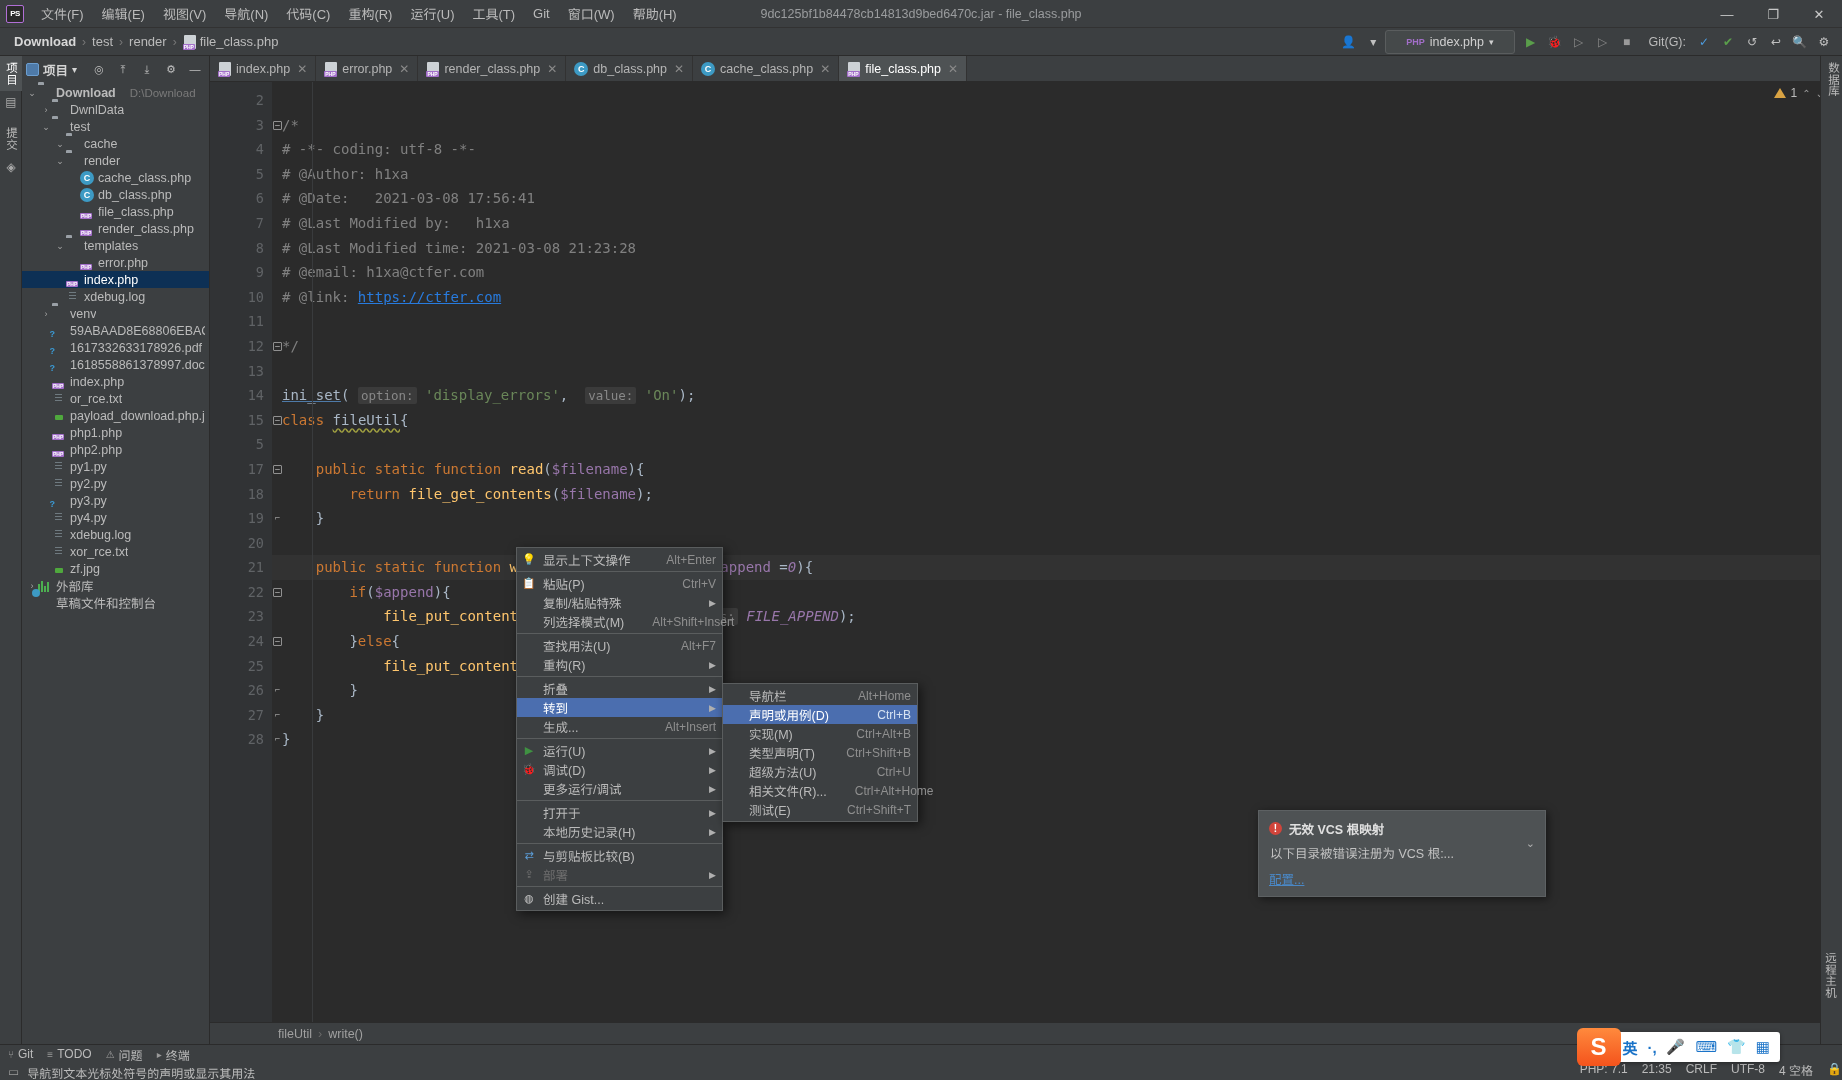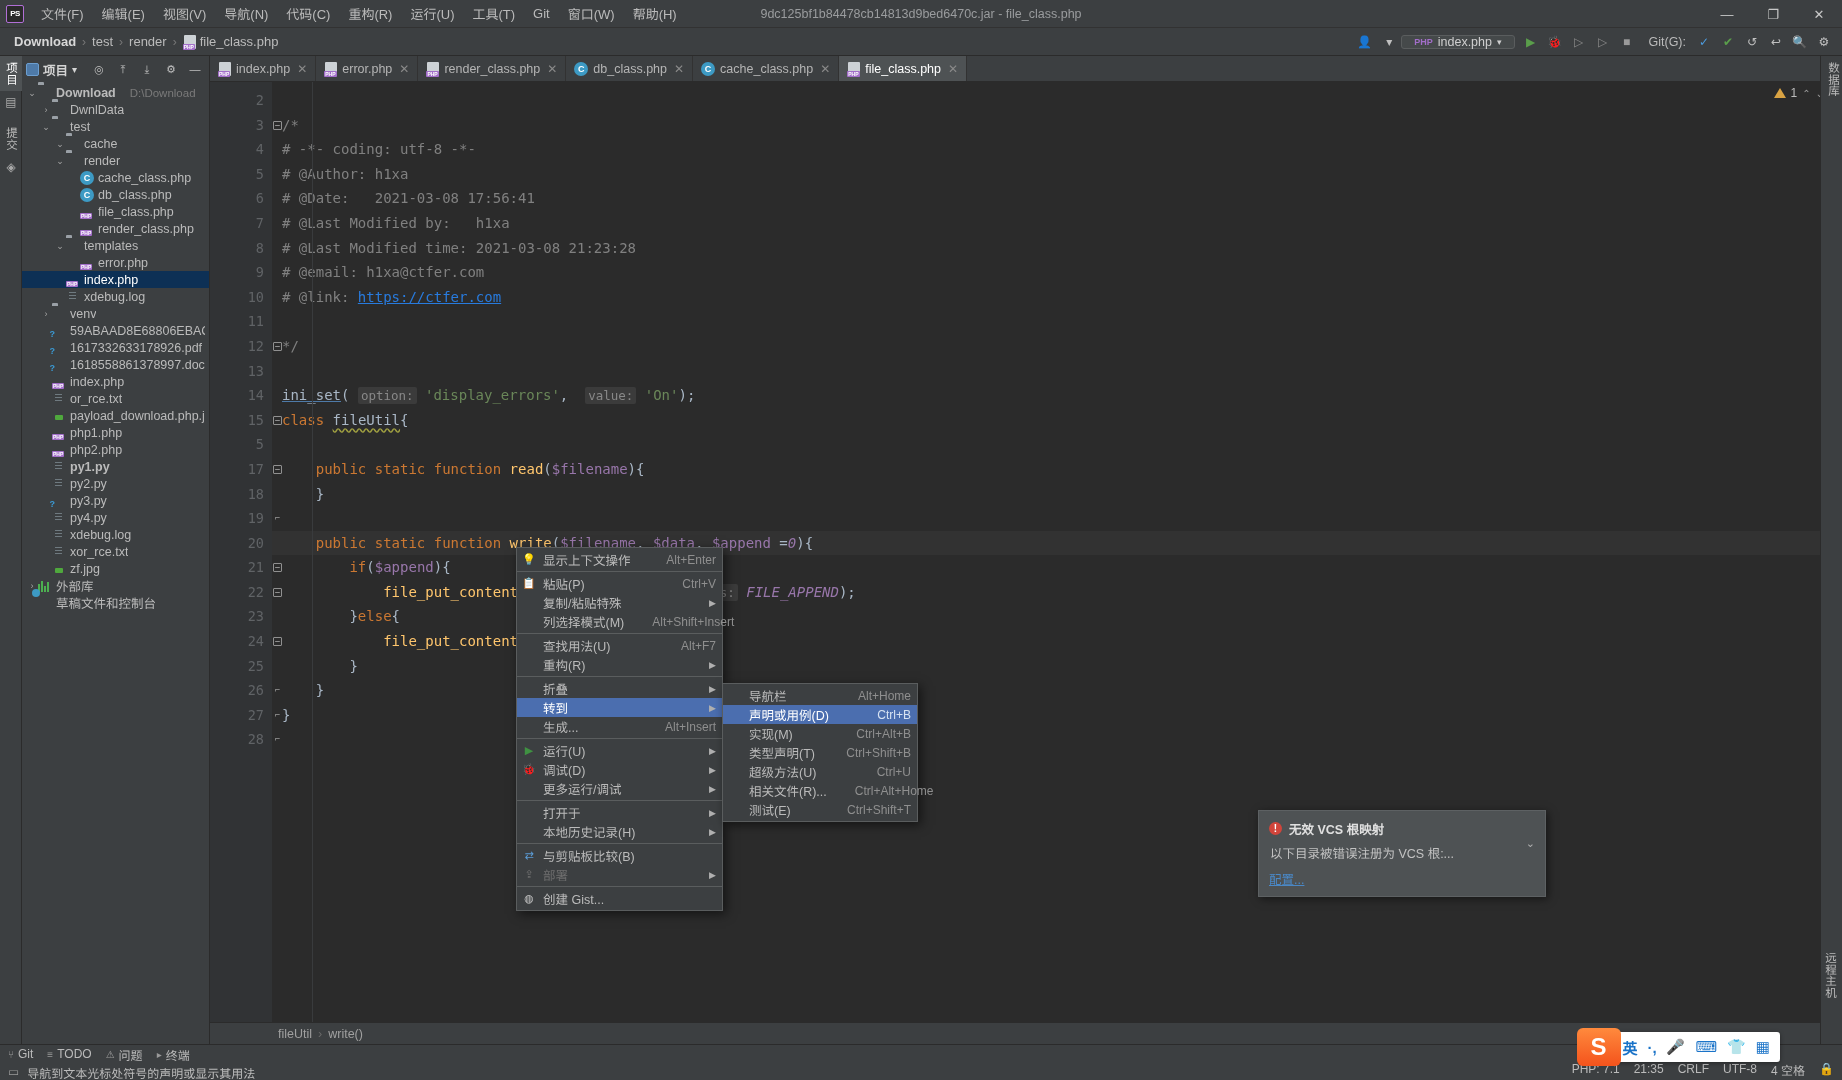--- a/index.html
+++ b/index.html
@@ -62,21 +62,21 @@
     position:absolute; right:0; top:0; height:28px;
     display:flex; align-items:center; gap:0px; padding-right:6px;
   }
   .tbtn{
     height:24px; min-width:24px; padding:0 4px;
     display:flex; align-items:center; justify-content:center;
     color:#c0c0c0; font-size:12px; cursor:default; border-radius:3px;
   }
   .runcfg{
     display:flex; align-items:center; gap:5px;
-    height:14px; padding:0 12px; margin-right:4px;
+    height:24px; padding:0 20px; margin-right:4px;
     background:#45494a; border:1px solid #5a5d5e; border-radius:3px;
     font-size:12.5px; color:#cfcfcf; white-space:nowrap;
   }
   .gitlbl{ font-size:12.5px; color:#bbbbbb; padding:0 6px 0 10px; }
 
   
   .rail{
     position:absolute; left:0; top:56px; width:22px; bottom:36px;
     background:#3c3f41; border-right:1px solid #2b2b2b;
   }
@@ -309,21 +309,21 @@
   .sb-row1{
     height:18px; display:flex; align-items:center; gap:14px; padding-left:8px;
     font-size:12px; color:#bbbbbb;
   }
   .sb-item{ display:flex; align-items:center; gap:4px; cursor:default; }
   .sb-row2{
     height:18px; display:flex; align-items:center; padding-left:8px;
     font-size:12px; color:#bbbbbb;
   }
   .sb-right{
-    position:absolute; right:8px; bottom:0; height:22px;
+    position:absolute; right:0; bottom:0; height:22px;
     display:flex; align-items:center; gap:14px; font-size:12px; color:#bbbbbb;
   }
 
   
   .ime{
     position:absolute; right:62px; bottom:18px; height:30px;
     background:#ffffff; border-radius:3px; display:flex; align-items:center;
     gap:10px; padding:0 10px 0 42px; box-shadow:0 1px 4px rgba(0,0,0,.4); z-index:70;
   }
   .ime-logo{
@@ -543,21 +543,21 @@
         <div class="trow" style="padding-left: 18px;">
           <span class="twist"></span>
           <span class="ticon"><span class="ic-php"></span></span>
           <span class="tlabel">php1.php</span>
         </div>
         <div class="trow" style="padding-left: 18px;">
           <span class="twist"></span>
           <span class="ticon"><span class="ic-php"></span></span>
           <span class="tlabel">php2.php</span>
         </div>
-        <div class="trow" style="padding-left: 18px; font-weight: bold;">
+        <div class="trow" style="padding-left: 18px;">
           <span class="twist"></span>
           <span class="ticon"><span class="ic-file"></span></span>
           <span class="tlabel">py1.py</span>
         </div>
         <div class="trow" style="padding-left: 18px;">
           <span class="twist"></span>
           <span class="ticon"><span class="ic-file"></span></span>
           <span class="tlabel">py2.py</span>
         </div>
         <div class="trow" style="padding-left: 18px;">
@@ -680,20 +680,21 @@
           <div class="cline"><span class="cmt"># @Last Modified time: 2021-03-08 21:23:28</span></div>
           <div class="cline"><span class="cmt"># @email: h1xa@ctfer.com</span></div>
           <div class="cline"><span class="cmt"># @link: </span><span class="lnk">https://ctfer.com</span></div>
           <div class="cline">&nbsp;</div>
           <div class="cline"><span class="cmt">*/</span></div>
           <div class="cline">&nbsp;</div>
           <div class="cline"><span class="ul-ident">ini_set</span>( <span class="hint">option:</span> <span class="str">'display_errors'</span>,  <span class="hint">value:</span> <span class="str">'On'</span>);</div>
           <div class="cline"><span class="kw">class</span> <span class="wavy">fileUtil</span>{</div>
           <div class="cline">&nbsp;</div>
           <div class="cline">    <span class="kw">public static function</span> <span class="fn">read</span>(<span class="var">$filename</span>){</div>
+          <div class="cline">        <span class="kw">return</span> <span class="fn">file_get_contents</span>(<span class="var">$filename</span>);</div>
           <div class="cline">    }</div>
           <div class="cline">&nbsp;</div>
           <div class="cline current">    <span class="kw">public static function</span> <span class="fn">write</span>(<span class="var">$filename</span>, <span class="var">$data</span>, <span class="var">$append</span> =<span class="const">0</span>){</div>
           <div class="cline">        <span class="kw">if</span>(<span class="var">$append</span>){</div>
           <div class="cline">            <span class="fn">file_put_contents</span>(<span class="var">$filename</span>, <span class="var">$data</span>, <span class="hint">flags:</span> <span class="const">FILE_APPEND</span>);</div>
           <div class="cline">        }<span class="kw">else</span>{</div>
           <div class="cline">            <span class="fn">file_put_contents</span>(<span class="var">$filename</span>, <span class="var">$data</span>);</div>
           <div class="cline">        }</div>
           <div class="cline">    }</div>
           <div class="cline">}</div>

